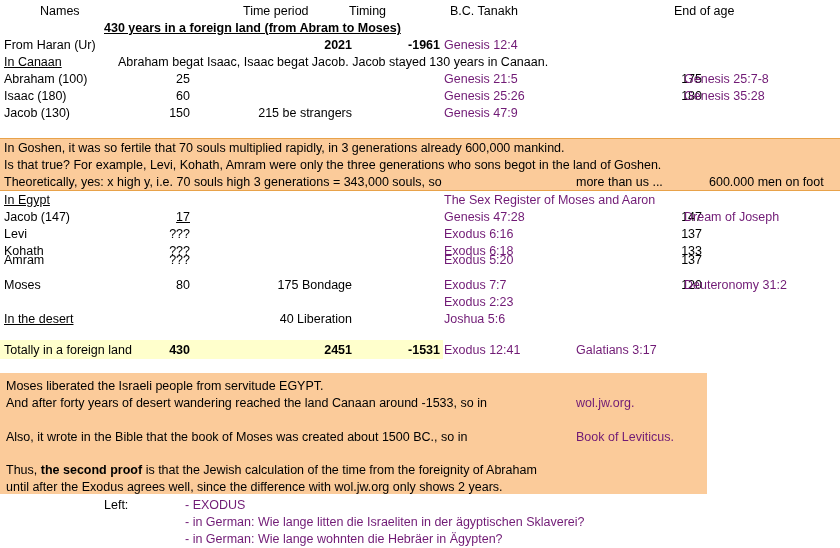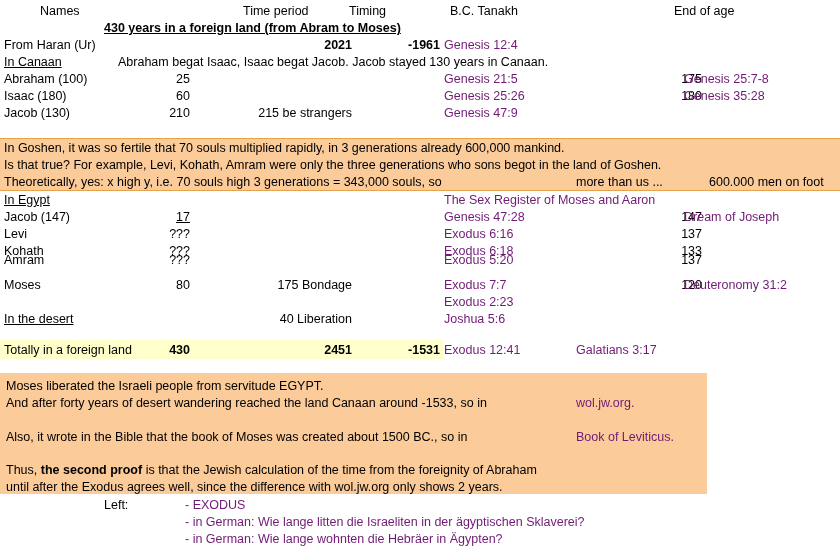--- a/index.html
+++ b/index.html
@@ -129,21 +129,21 @@
   <span class="cell c-period">60</span>
   <span class="cell c-timing"></span>
   <span class="cell c-bc bold"></span>
   <span class="cell c-ref blue">Genesis 25:26</span>
   <span class="cell c-age">180</span>
   <span class="cell c-age2 blue">Genesis 35:28</span>
 </div>
 
 <div class="row" style="top:105px;">
   <span class="cell c-name">Jacob (130)</span>
-  <span class="cell c-period">210</span>
+  <span class="cell c-period">150</span>
   <span class="cell c-timing">215 be strangers</span>
   <span class="cell c-bc bold"></span>
   <span class="cell c-ref blue">Genesis 47:9</span>
   <span class="cell c-age"></span>
   <span class="cell c-age2 blue"></span>
 </div>
 
 <div class="row" style="top:140px;">
   <span class="cell" style="left:4px;">In Goshen, it was so fertile that 70 souls multiplied rapidly, in 3 generations already 600,000 mankind.</span>
 </div>

